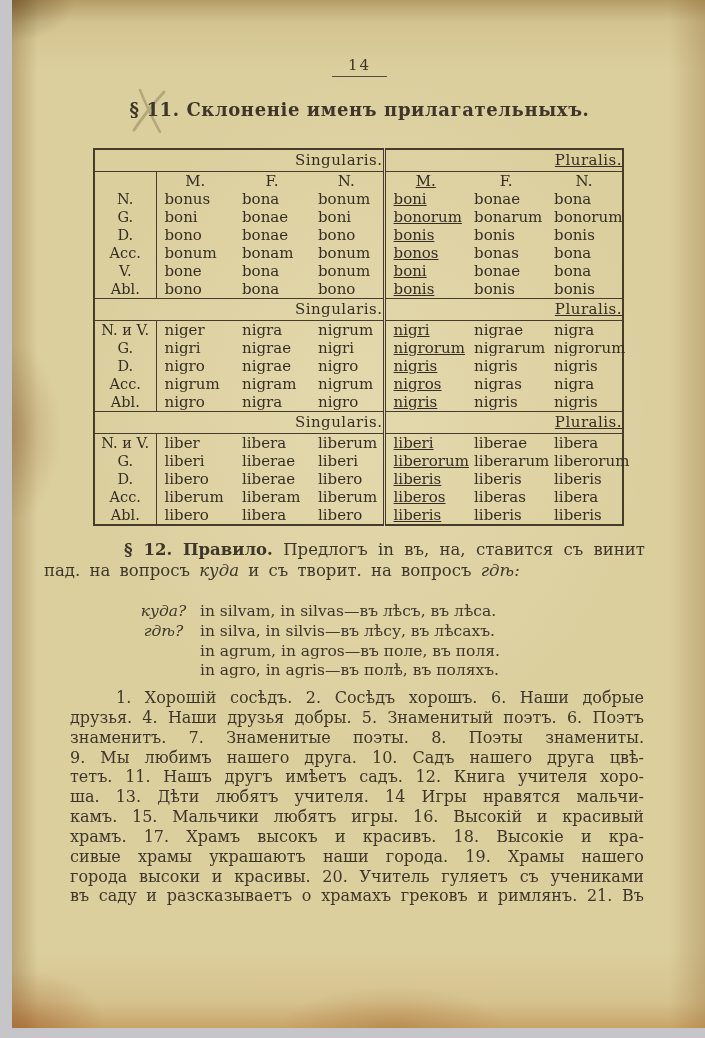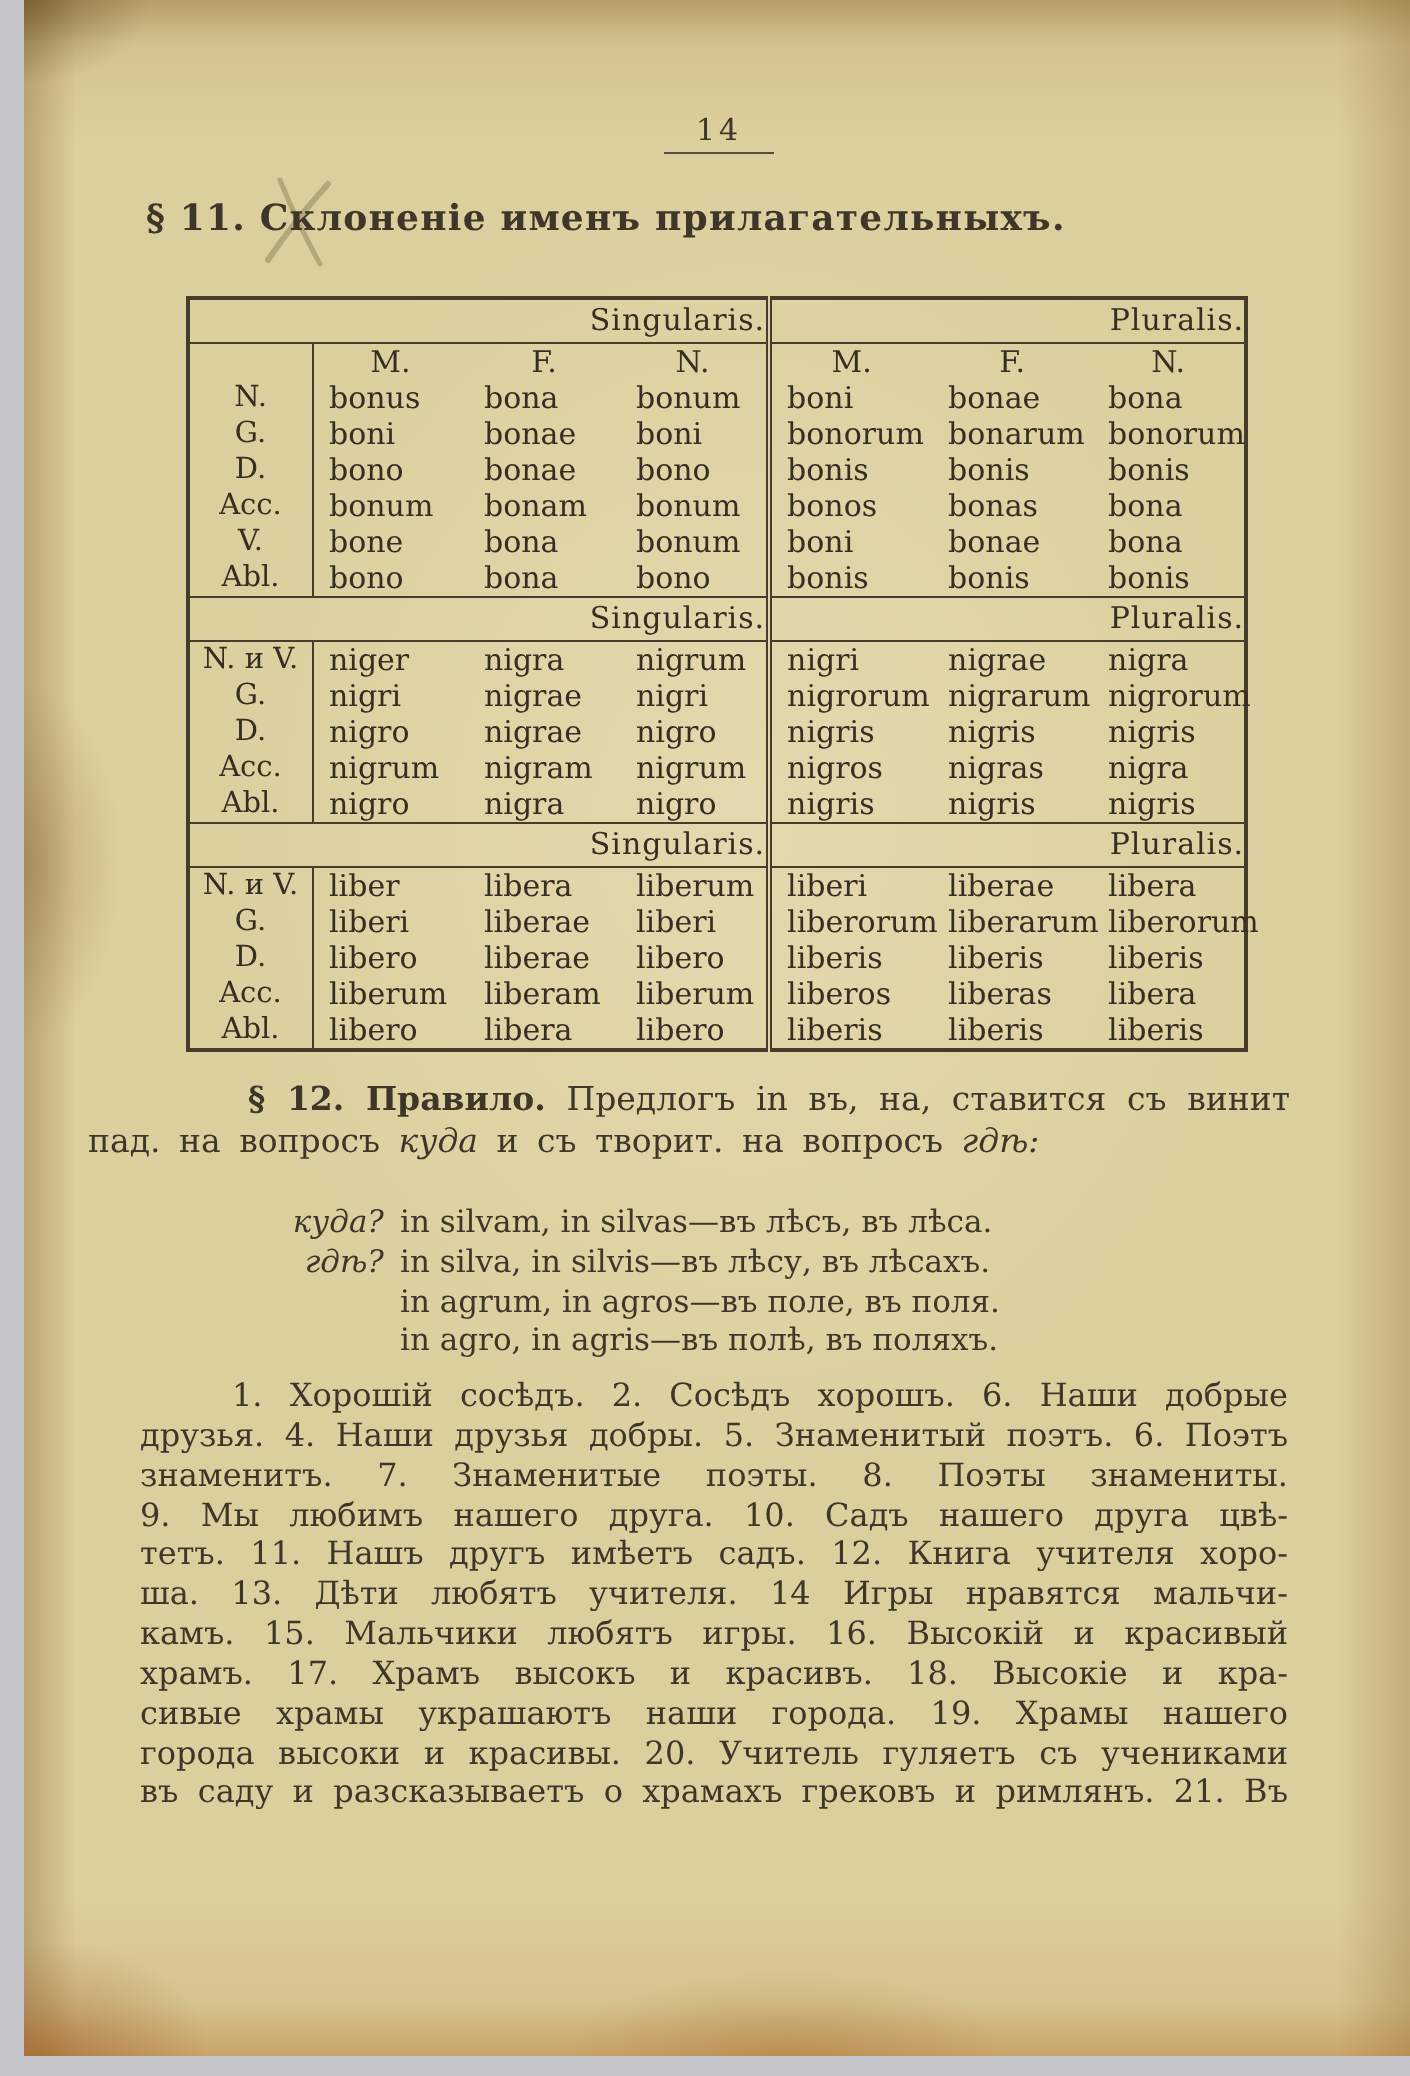--- a/index.html
+++ b/index.html
@@ -23,43 +23,43 @@
       radial-gradient(ellipse 55% 45% at 52% 40%, rgba(255,252,230,.22), rgba(255,252,230,0) 75%),
       #dccf9e;
   }
   .pencil{position:absolute;left:116px;top:86px;opacity:.45;}
   .pageno-wrap{position:absolute;top:55px;left:61px;width:573px;text-align:center;}
   .pageno{
     display:inline-block;font-size:15px;letter-spacing:2px;
     padding:0 16px 2px 16px;border-bottom:1.4px solid rgba(63,54,42,.85);
   }
   .heading{
-    position:absolute;top:99px;left:61px;width:573px;text-align:left;
+    position:absolute;top:99px;left:61px;width:573px;text-align:center;
     font-size:18px;font-weight:bold;letter-spacing:.6px;
   }
   table.decl{
     position:absolute;left:81px;top:148px;width:529px;
     border-collapse:collapse;table-layout:fixed;
     font-size:15px;color:#362e23;
     border:2px solid #473c2c;
   }
   .decl td{padding:0 0 0 8px;height:18px;line-height:18px;white-space:nowrap;overflow:visible;}
   .decl td.cl{border-right:1.2px solid #473c2c;text-align:center;padding:0;font-size:14.5px;}
-  .decl td.pl{border-left:3px double #473c2c;}
+  .decl td.pl{border-left:3px double #473c2c;text-decoration:underline;}
   .decl tr.sech td{text-align:right;border-top:1.5px solid #473c2c;border-bottom:1.5px solid #473c2c;padding:0;height:21px;line-height:21px;letter-spacing:.5px;}
   .decl tr.sech:first-child td{border-top:none;}
   .decl tr.gh td{text-align:center;padding:0;}
   .rule{position:absolute;left:32px;top:540px;width:601px;font-size:16.5px;line-height:20.5px;}
   .rule .r1{text-align:justify;text-align-last:justify;text-indent:80px;}
   .rule .r2{word-spacing:4px;}
   .rule .b{font-weight:bold;margin-top:32px;}
   .it{font-style:italic;}
   .examples{position:absolute;left:123px;top:602px;font-size:15.5px;line-height:19.8px;}
   .exrow{display:flex;}
-  .exq{display:inline-block;width:57px;text-align:right;margin-right:8px;font-style:italic;flex:0 0 auto;}
+  .exq{display:inline-block;width:57px;text-align:center;margin-right:8px;font-style:italic;flex:0 0 auto;}
   .exercise{position:absolute;left:58px;top:688px;width:574px;font-size:16px;line-height:19.85px;}
   .jline{text-align:justify;text-align-last:justify;}
   .jline.first{text-indent:46px;}
   .jline.last{text-align-last:left;}
 </style>
 </head>
 <body>
 
 <div class="page">
 

